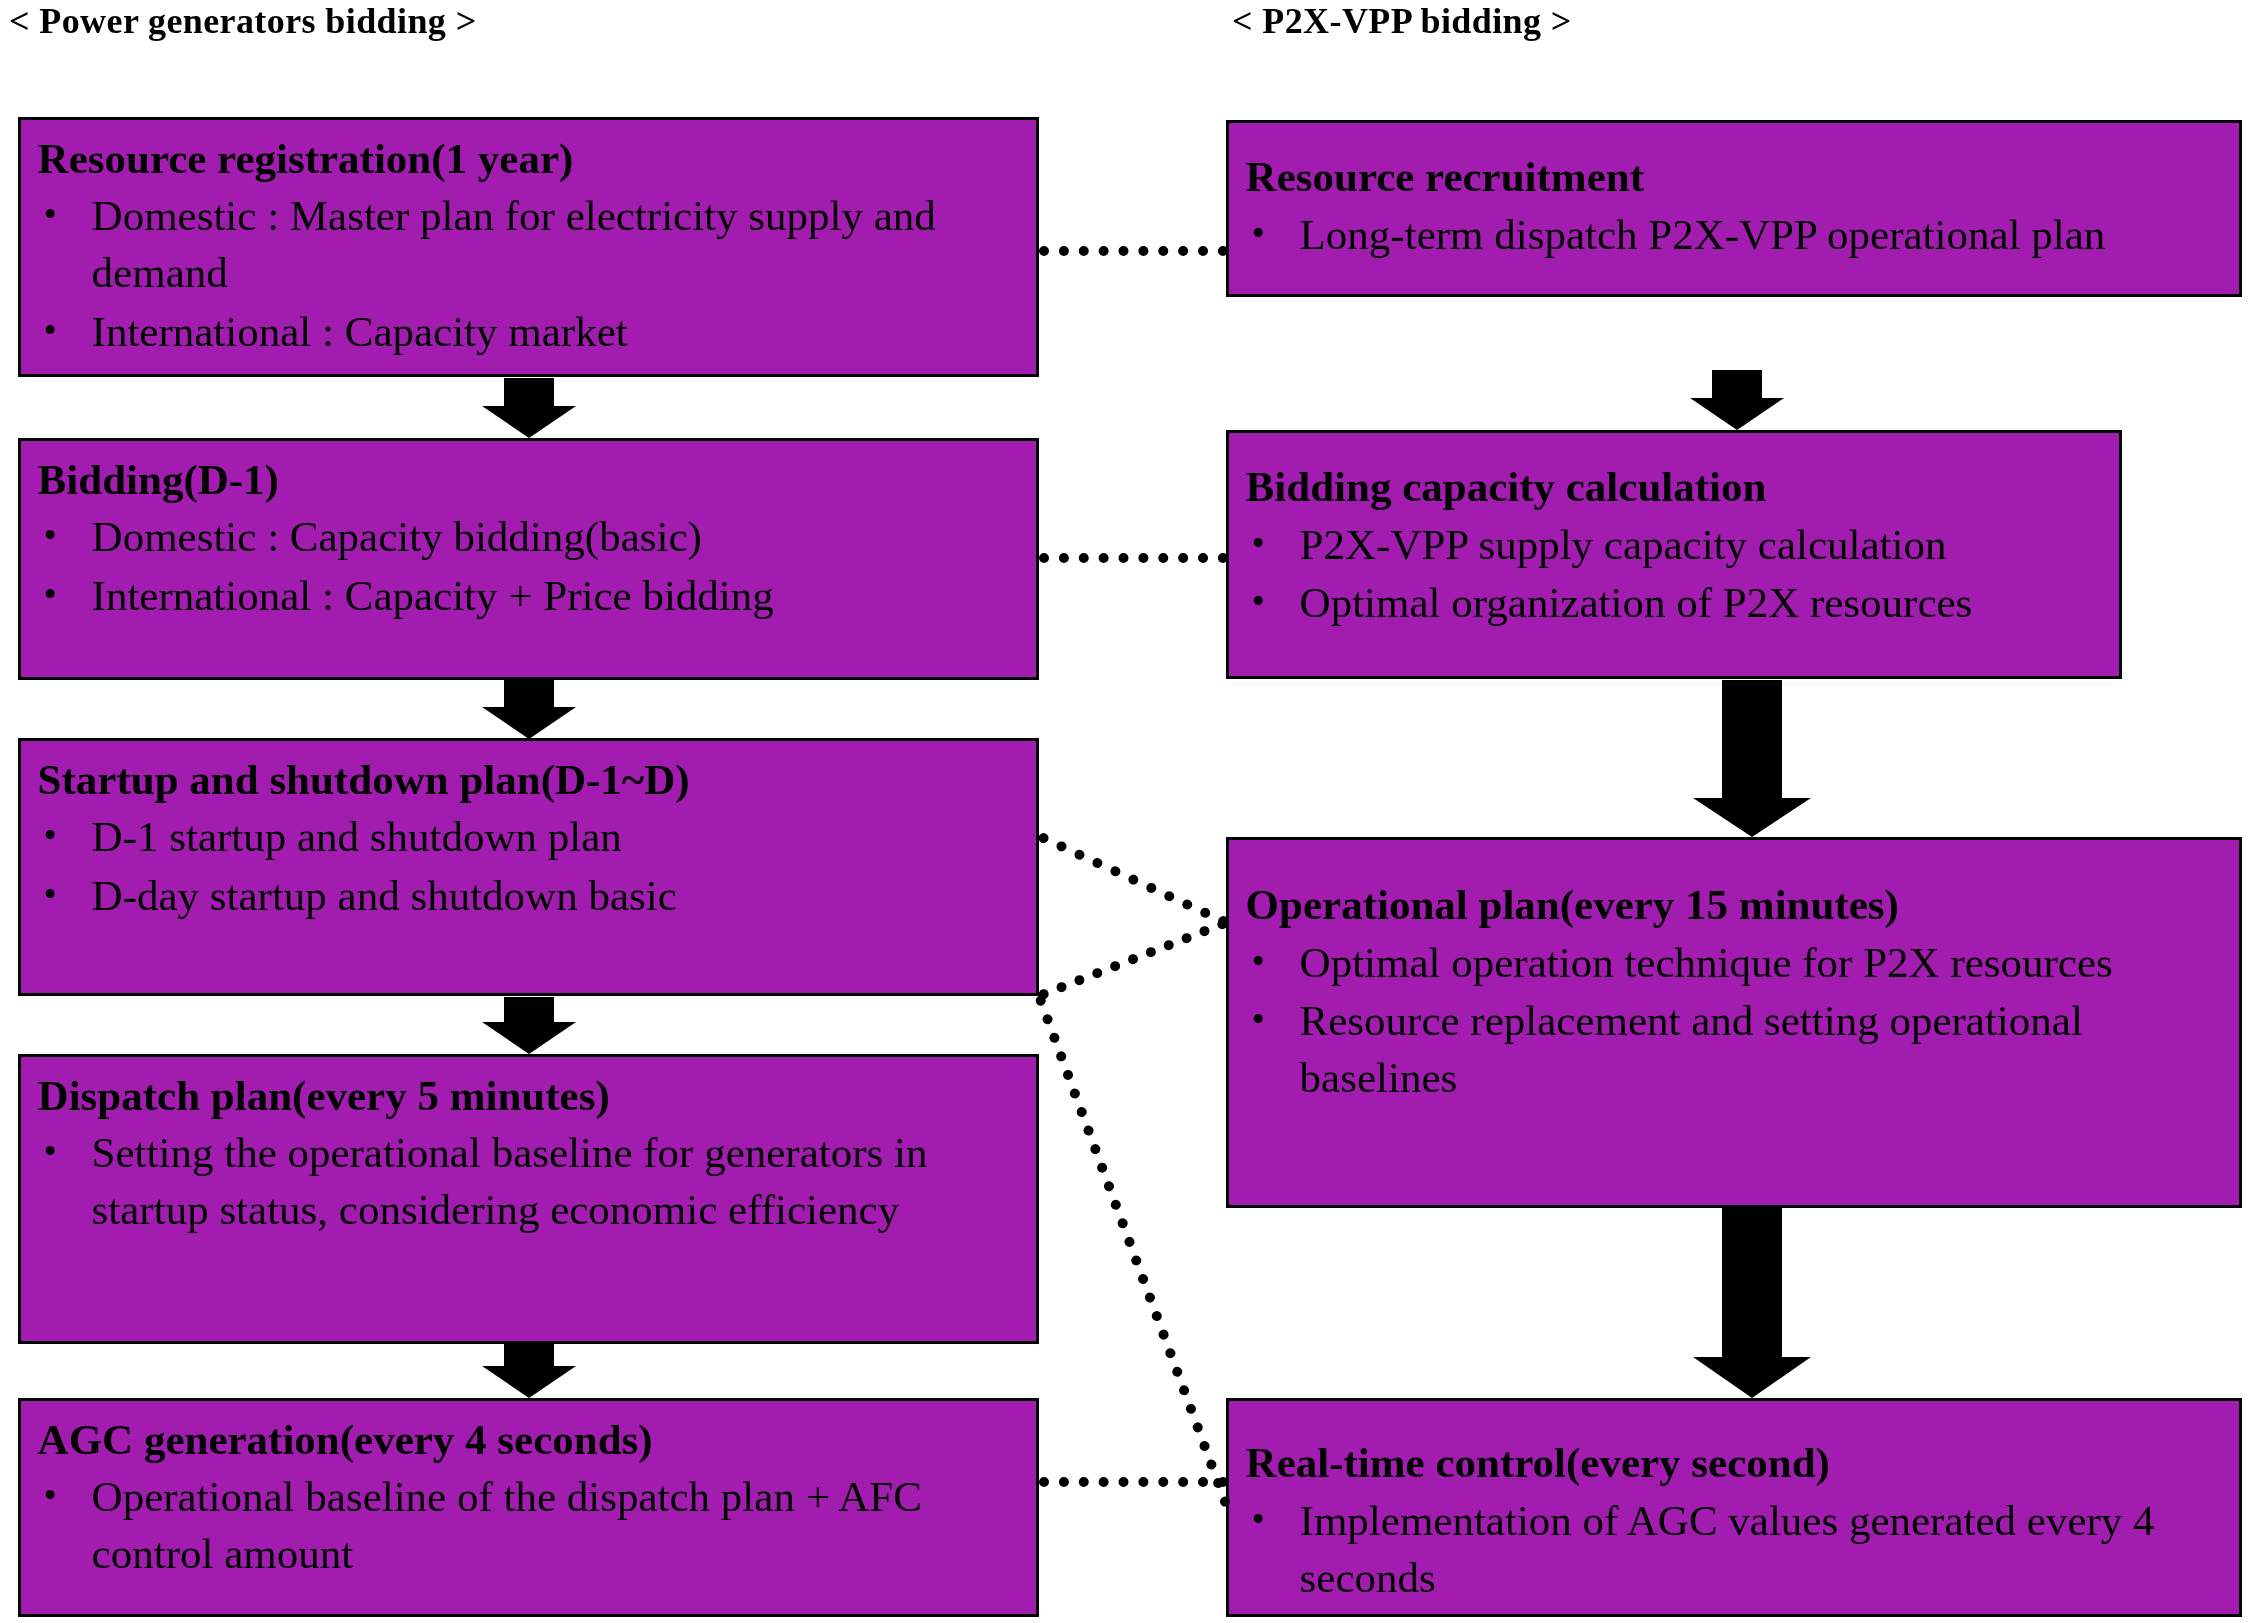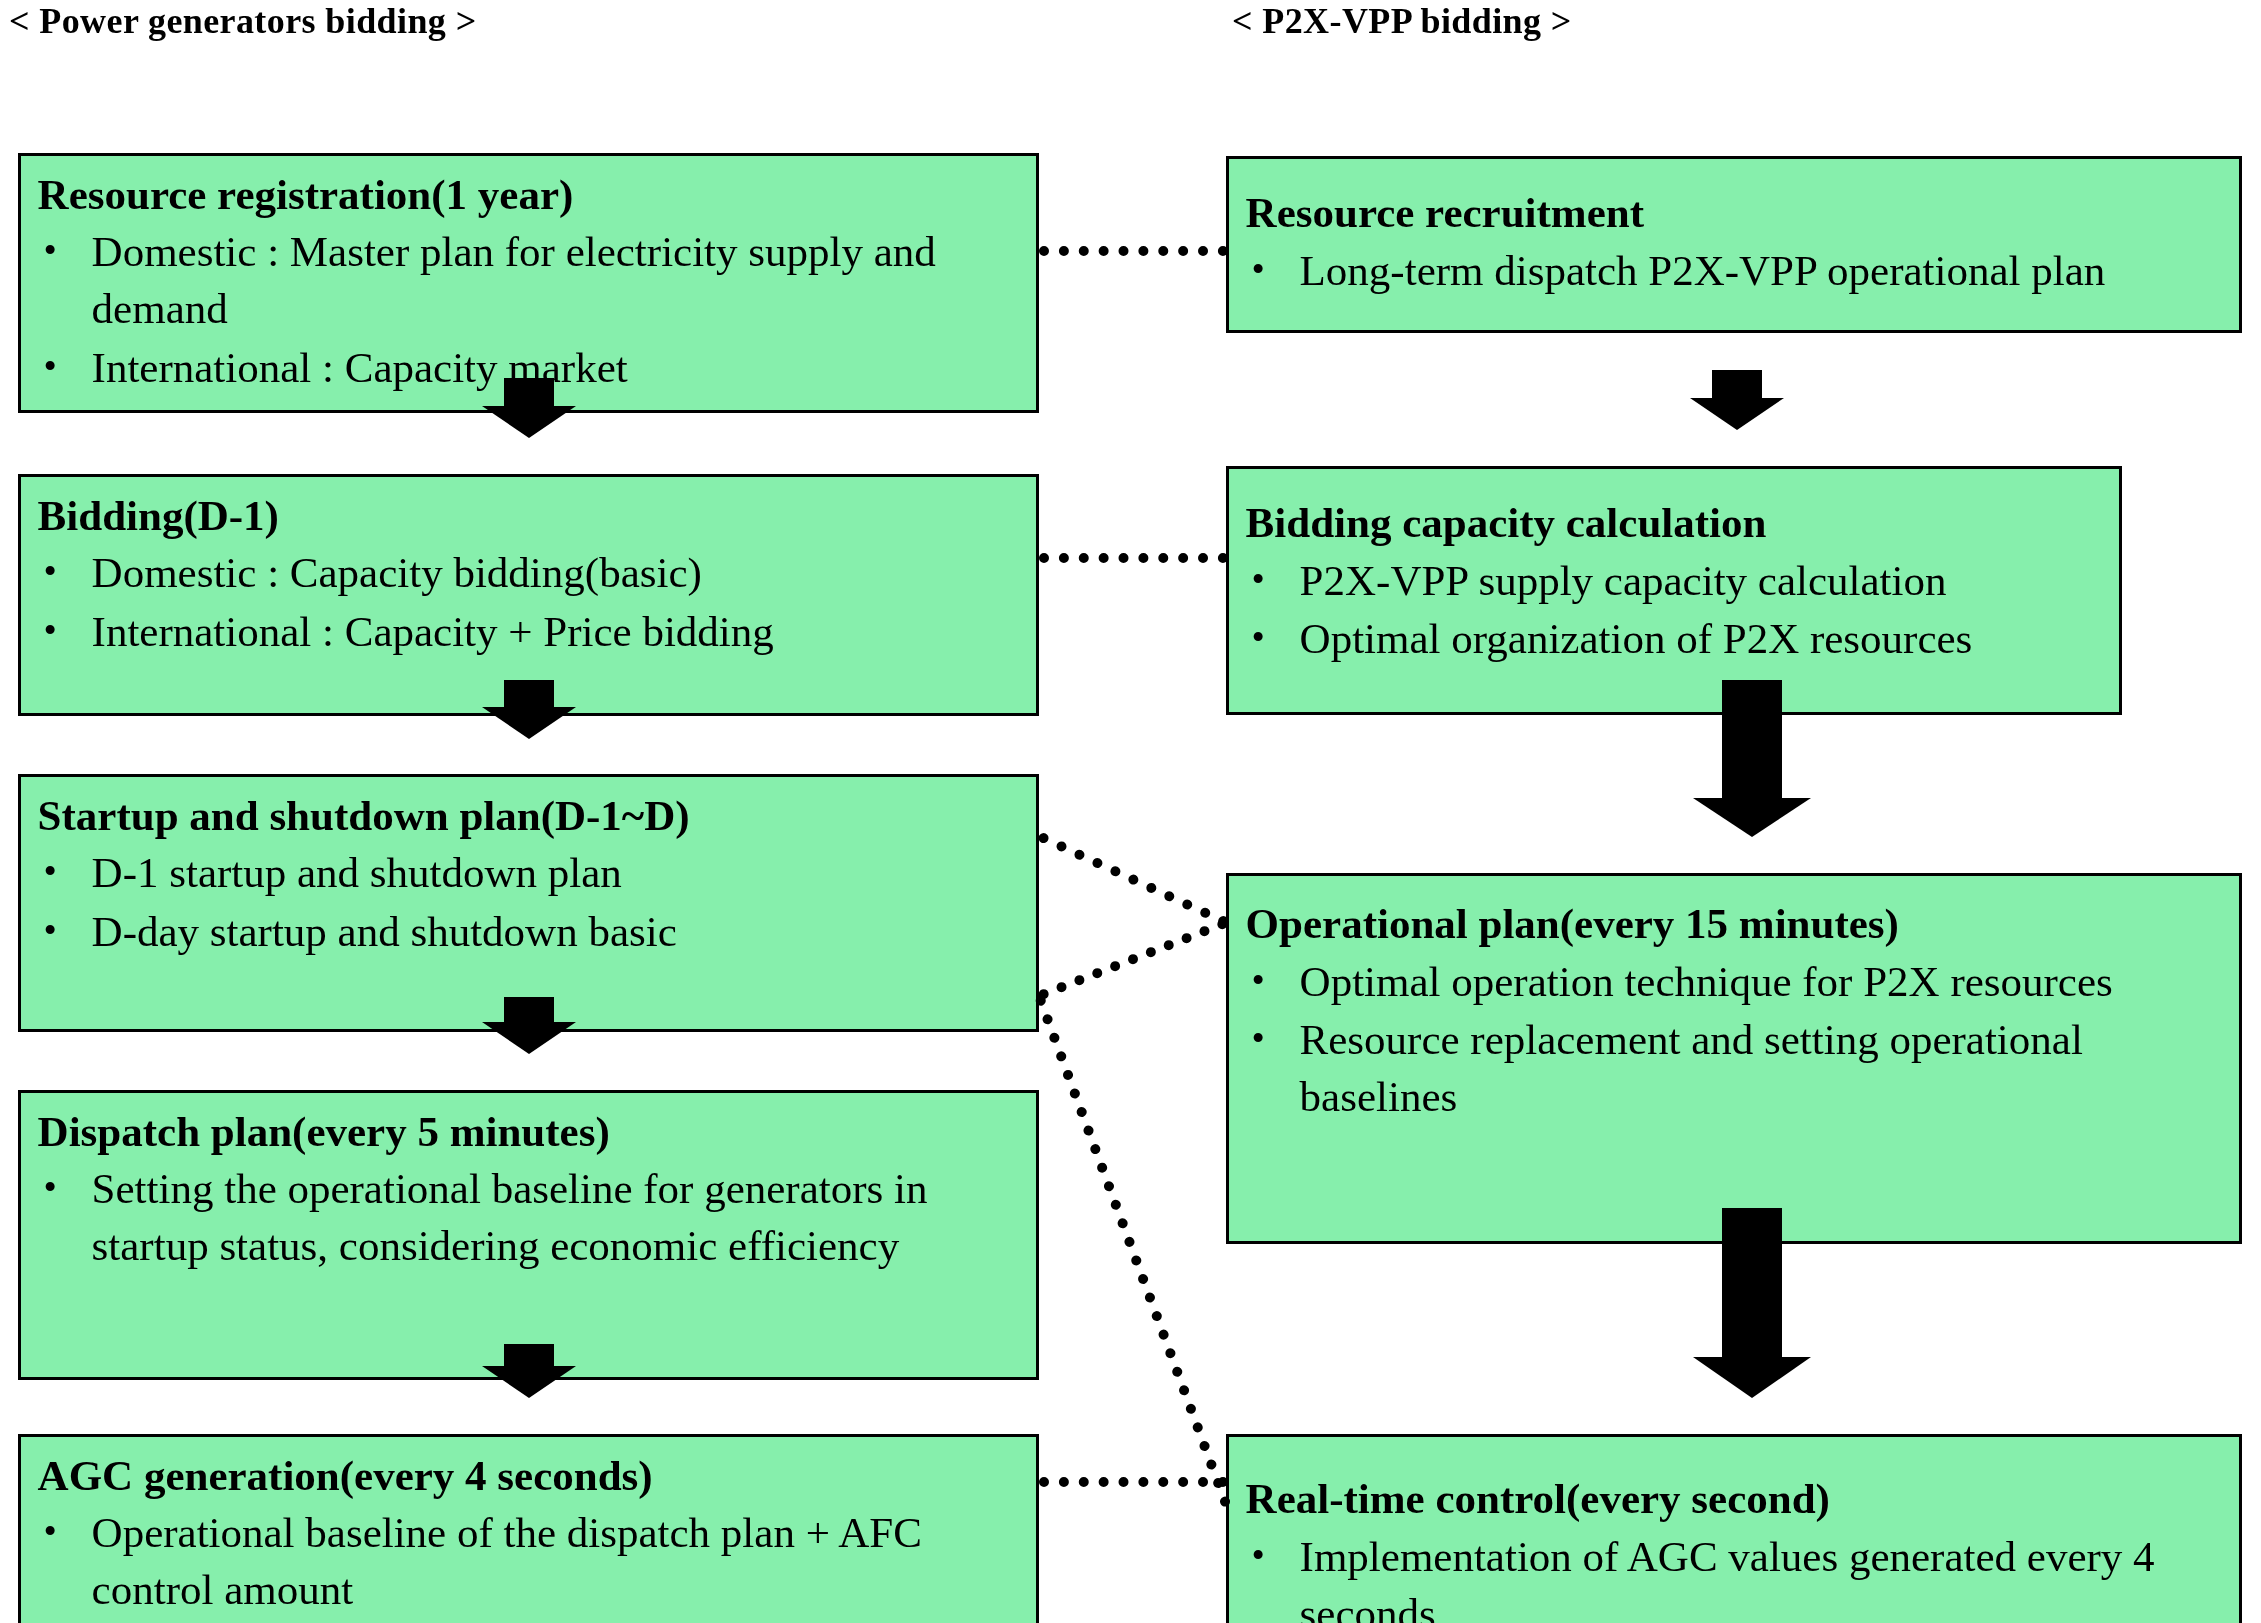--- a/index.html
+++ b/index.html
@@ -29,24 +29,23 @@
     letter-spacing: 0.4px;
   }
   #header-left  { left: 9px;   top: 3px; }
   #header-right { left: 1232px; top: 3px; }
 
   
   .box {
     position: absolute;
     box-sizing: border-box;
     border: 3.8px solid #000000;
-    background: #86efac;
+    background: #a21caf;
     padding: 10.6px 16.6px 7.6px 16.6px;
     overflow: hidden;
-    margin-top: 36px;
   }
   .box-title {
     font-size: 43px;
     font-weight: bold;
     line-height: 1.28;
     margin: 0 0 1.5px 0;
     white-space: nowrap;
   }
   .bullets {
     list-style: none;
@@ -225,21 +224,21 @@
         <span>Optimal organization of P2X resources</span>
       </li>
     </ul>
   </div>
 
   <div class="arrow-down" style="left:1661px; top:680px; width:181px; height:157px;">
     <div class="stem" style="width:60px; height:119px;"></div>
     <div class="head" style="border-left-width:59px; border-right-width:59px; border-top-width:39px;"></div>
   </div>
 
-  <div class="box" style="left:1226px; top:837px; width:1016px; height:371px; padding-top:20px;">
+  <div class="box" style="left:1226px; top:837px; width:1016px; height:371px; padding-top:37px;">
     <div class="box-title">Operational plan(every 15 minutes)</div>
     <ul class="bullets">
       <li>
         <span class="bullet-dot">•</span>
         <span>Optimal operation technique for P2X resources</span>
       </li>
       <li>
         <span class="bullet-dot">•</span>
         <span>Resource replacement and setting operational baselines</span>
       </li>

